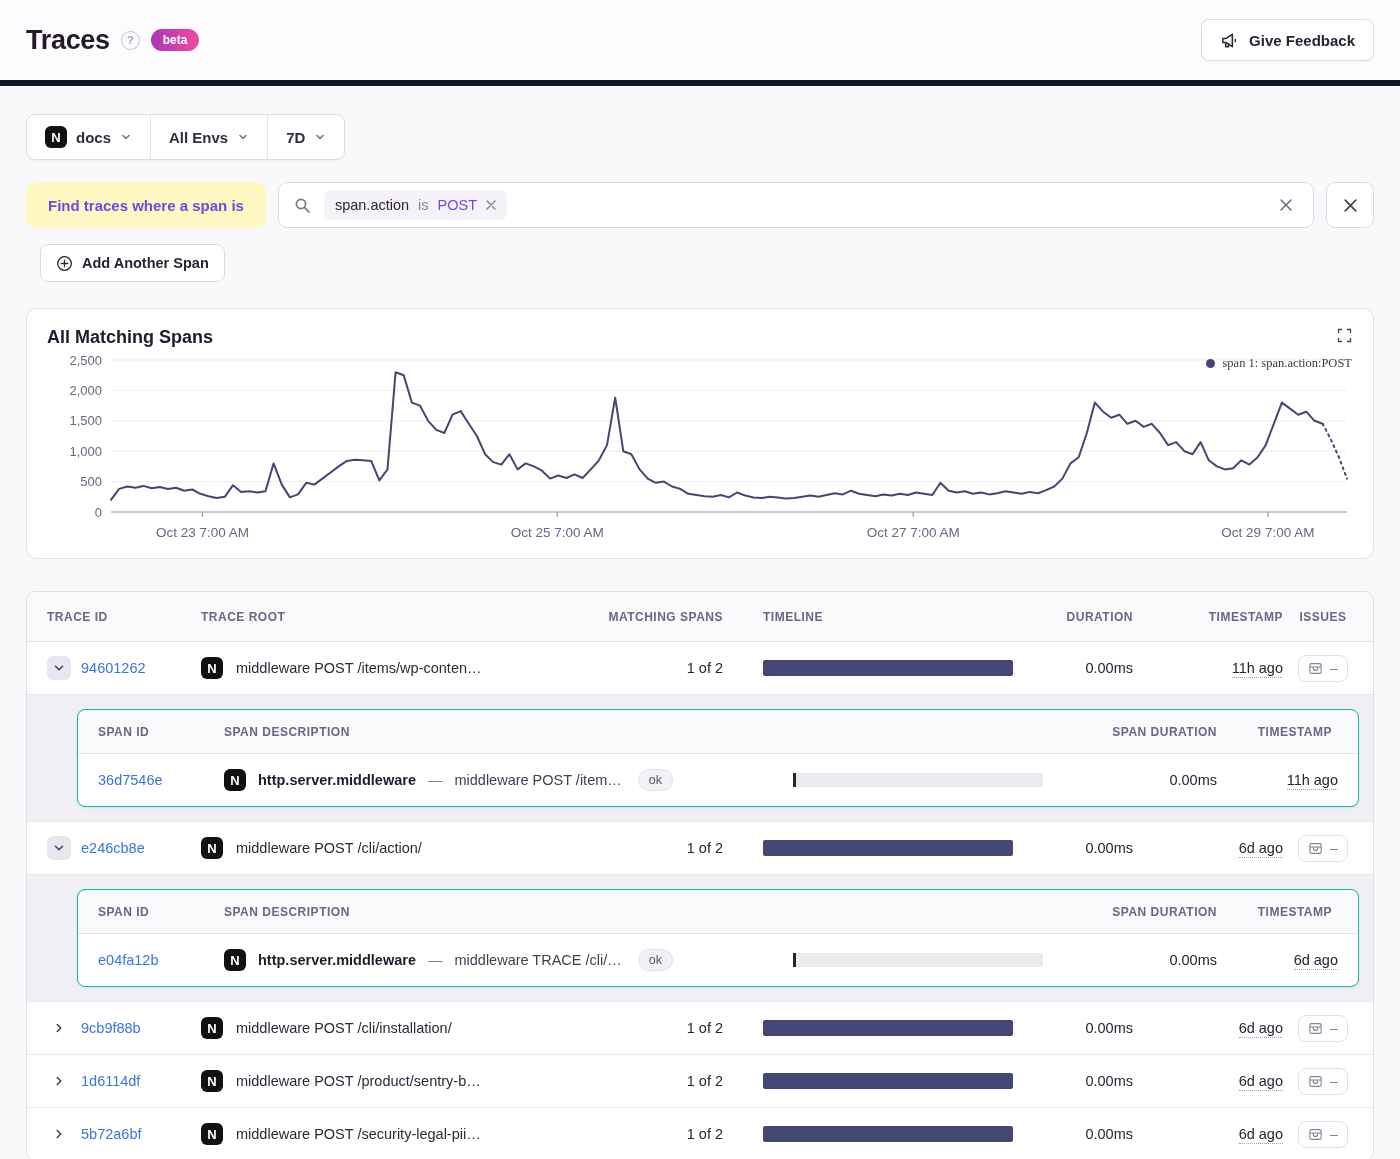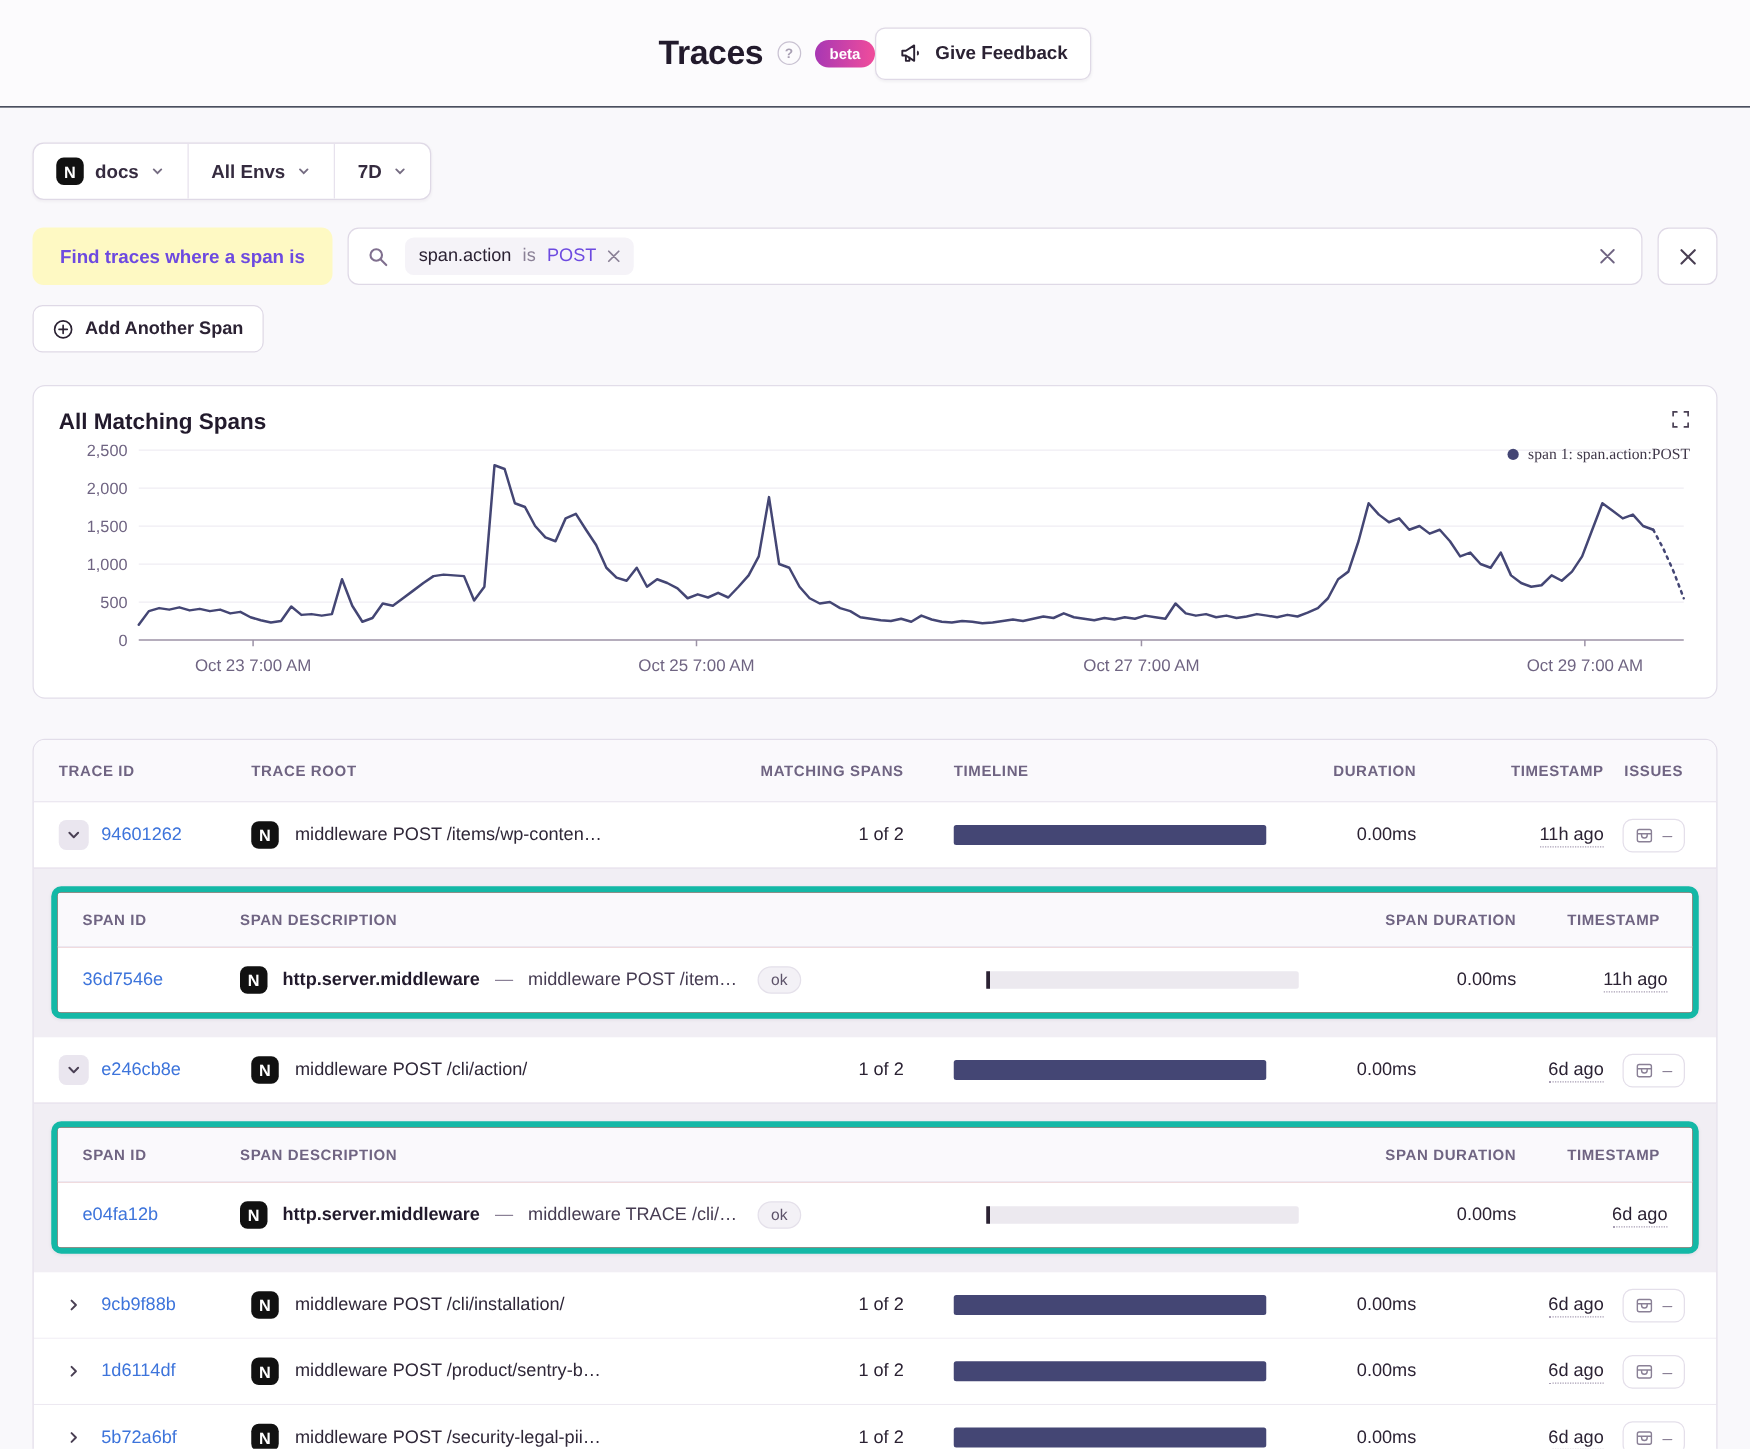--- a/index.html
+++ b/index.html
@@ -6,22 +6,22 @@
   html,body { margin:0; padding:0; }
   body {
     width:1400px; height:1159px; overflow:hidden;
     background:#F9F8FB; color:#2B2233;
     font-family:"Liberation Sans", sans-serif;
   }
   svg { display:block; }
 
   
   .page-header{
-    height:86px; display:flex; align-items:center; justify-content:center;
-    padding:0 26px; background:#FCFBFD; border-bottom:1px solid #0f172a;
+    height:86px; display:flex; align-items:center; justify-content:space-between;
+    padding:0 26px; background:#FCFBFD; border-bottom:6px solid #0f172a;
   }
   .header-left{ display:flex; align-items:center; gap:11px; }
   .page-title{ margin:0; font-size:27px; font-weight:700; color:#221A2C; letter-spacing:-0.3px; }
   .help-icon{
     width:19px; height:19px; border:1.5px solid #C9C2D2; border-radius:50%;
     display:inline-flex; align-items:center; justify-content:center;
     color:#A89FB3; font-size:11px; font-weight:700; cursor:pointer;
   }
   .beta-badge{
     padding:4px 12px; border-radius:20px; color:#fff; font-size:12px; font-weight:700;
@@ -73,21 +73,21 @@
   .token .t-val{ color:#6D4AE0; }
   .token .t-x{ color:#8A8096; cursor:pointer; display:inline-flex; }
   .clear-x{ margin-left:auto; background:none; border:none; cursor:pointer; display:flex; padding:4px; }
   .remove-btn{
     width:48px; background:#fff; border:1px solid #DFD9E6; border-radius:9px;
     display:flex; align-items:center; justify-content:center; cursor:pointer;
   }
   .add-span-btn{
     margin-top:16px; display:inline-flex; align-items:center; gap:9px; height:38px; padding:0 15px;
     background:#fff; border:1px solid #DFD9E6; border-radius:8px;
-    font-family:inherit; font-size:14.5px; font-weight:700; color:#2B2233; cursor:pointer;
+    font-family:inherit; font-size:14.5px; font-weight:700; color:#2B2233; cursor:pointer;margin-left:14px;
   }
 
   
   .chart-panel{
     position:relative; margin-top:26px; background:#fff;
     border:1px solid #E2DDE9; border-radius:10px; padding:16px 20px 8px;
   }
   .chart-title{ margin:2px 0 0; font-size:18px; font-weight:700; color:#221A2C; }
   .expand-btn{ position:absolute; top:17px; right:19px; background:none; border:none; cursor:pointer; padding:2px; }
   .legend{ position:absolute; top:47px; right:21px; display:flex; align-items:center; gap:7px; font-size:12.5px; color:#40384A;font-family:Liberation Serif, serif; }
@@ -136,22 +136,23 @@
   .iss-cell{ display:flex; justify-content:center; }
   .iss-box{
     display:inline-flex; align-items:center; gap:7px; padding:5px 9px;
     border:1px solid #E4DFEA; border-radius:8px; color:#8A8096; cursor:pointer; background:#fff;
   }
   .iss-dash{ font-size:14px; line-height:1; color:#8A8096; }
 
   
   .expansion{ background:#F1EEF4; padding:14px; border-top:1px solid #E7E2ED; }
   .span-card{
-    background:#b91c1c; border:5px solid #14b8a6; border-radius:8px; overflow:hidden;
+    background:#0ea5e9; border:1px solid #14b8a6; border-radius:8px; overflow:hidden;
     box-shadow:0 1px 3px rgba(40,30,50,.07);
+    margin-left:36px;
   }
   .span-head{
     display:grid; grid-template-columns:126px minmax(0,1fr) 300px 150px 115px;
     align-items:center; height:44px; padding:0 20px; background:#FAF9FC;
     border-bottom:1px solid #E7E2ED;
     font-size:12px; font-weight:700; letter-spacing:.5px; color:#6F6482;
   }
   .sh-right{ text-align:right; padding-right:6px; }
   .span-row{
     display:grid; grid-template-columns:126px minmax(0,1fr) 300px 150px 115px;

